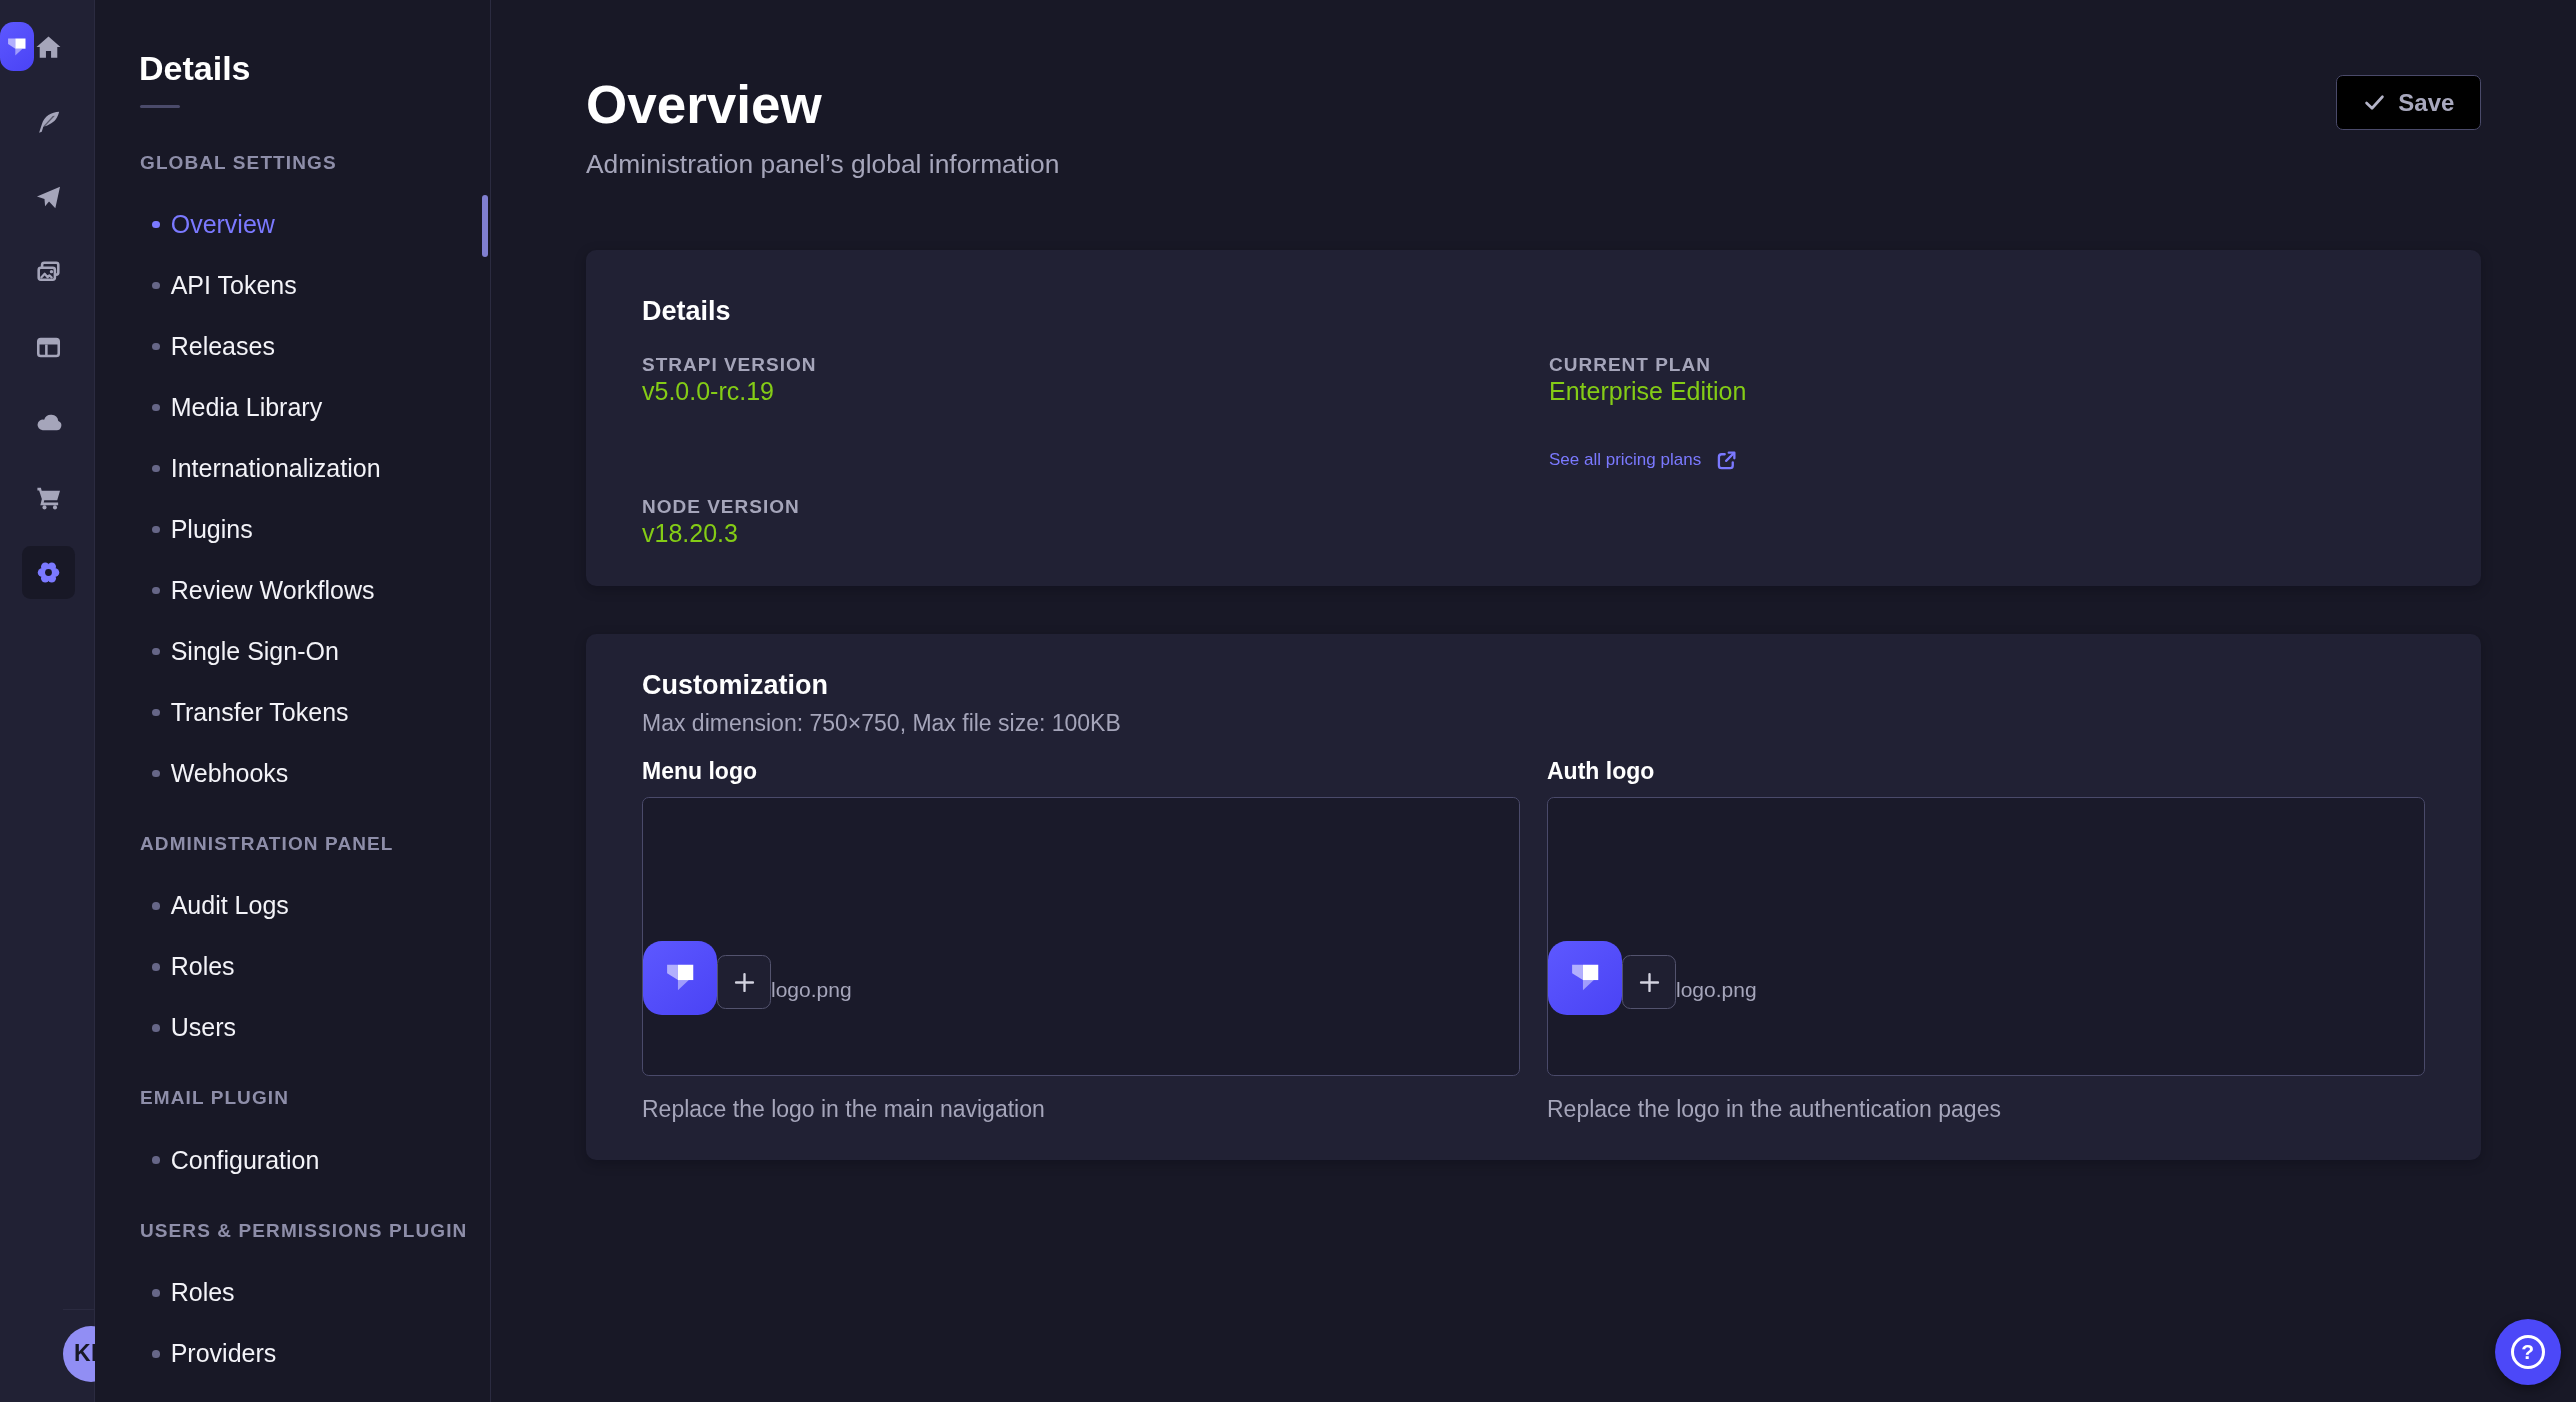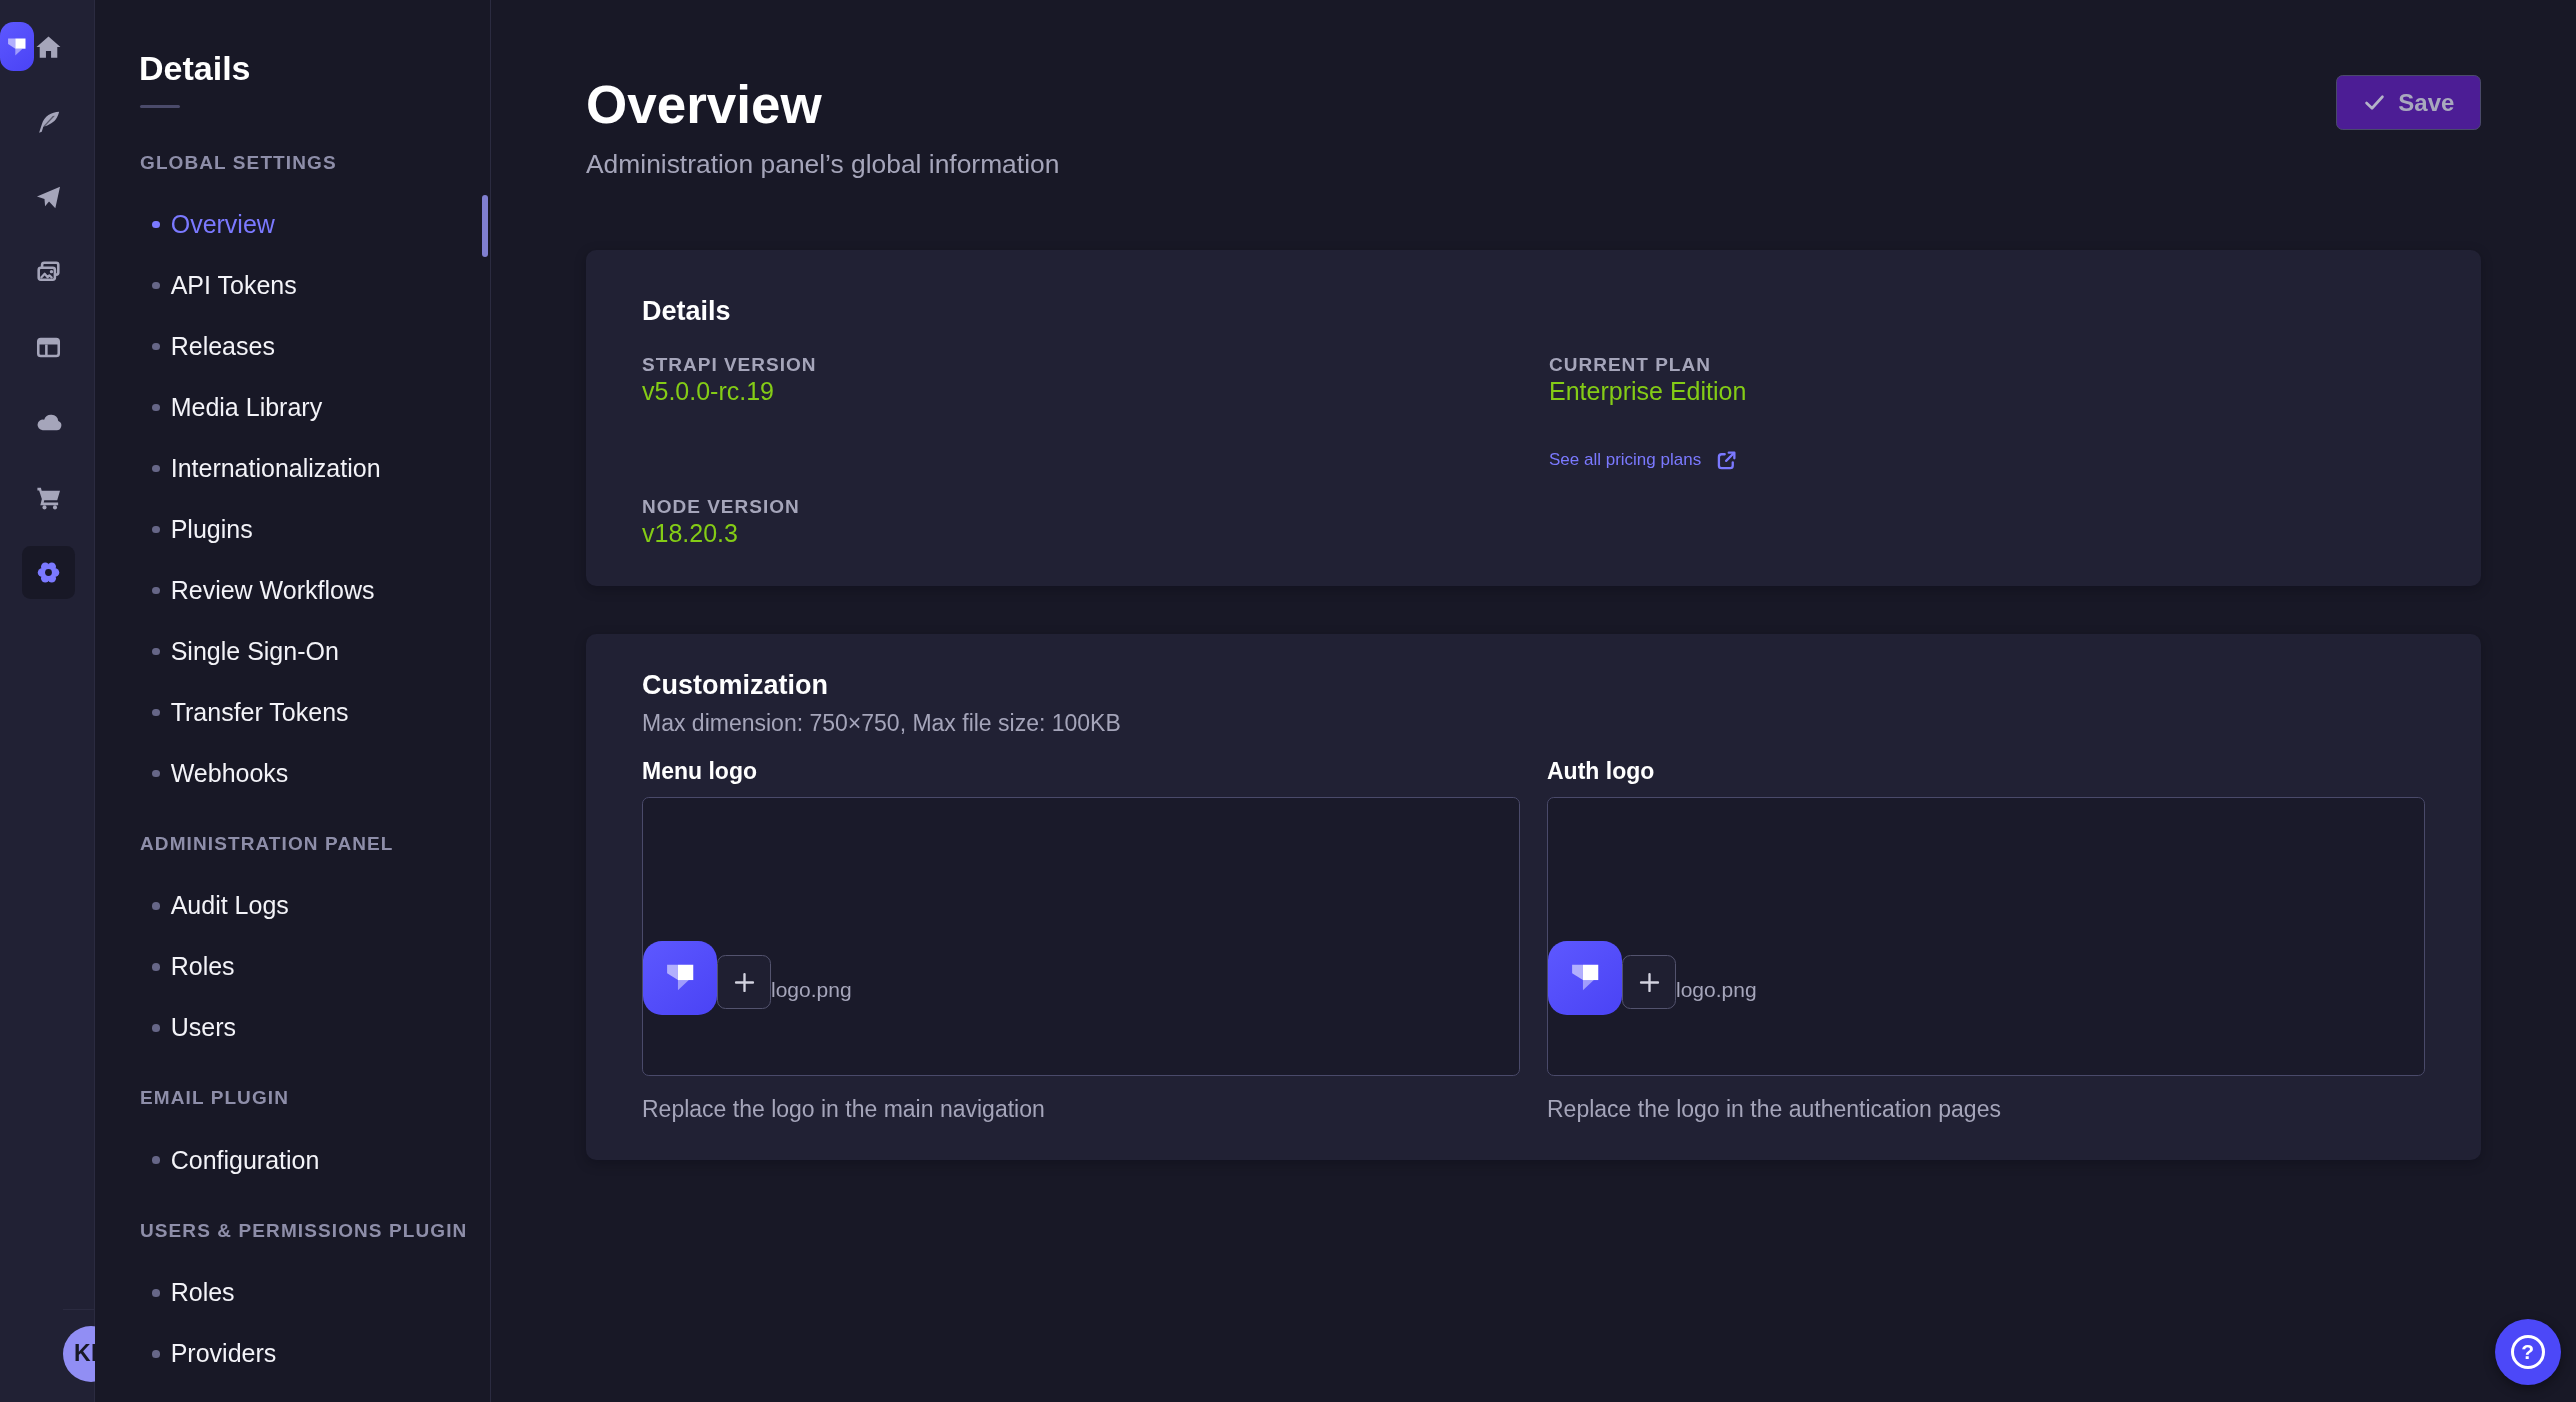--- a/index.html
+++ b/index.html
@@ -64,21 +64,21 @@
   }
 
   
   .main { flex:1 1 auto; position:relative; padding:0 95px; background:#181826; overflow:hidden; }
   .page-header { padding-top:73px; }
   .page-title { font-size:53px; font-weight:700; line-height:63px; color:#ffffff; }
   .page-subtitle { margin-top:12px; font-size:26.4px; color:#a5a5ba; line-height:32px; }
   .save-btn {
     position:absolute; top:75px; right:95px; height:55px; padding:0 25.6px;
     display:flex; align-items:center; gap:12.8px;
-    background:#4c1d95; border:1.7px solid #4a4a6a; border-radius:6.8px;
+    background:#000000; border:1.7px solid #4a4a6a; border-radius:6.8px;
     color:#a8a8bd; font-size:24px; font-family:inherit; font-weight:600; cursor:pointer;
   }
 
   .card {
     background:#212134; border-radius:10.2px;
     box-shadow:0 3.4px 12px rgba(3,3,10,.25);
   }
   .card-title { font-size:27px; font-weight:600; color:#ffffff; line-height:34px; }
 
   .details-card { margin-top:70px; padding:44px 56px 37px 56px; }

